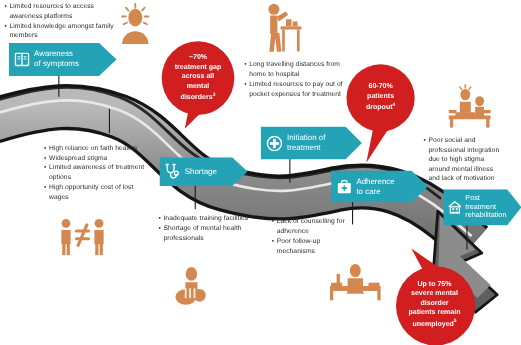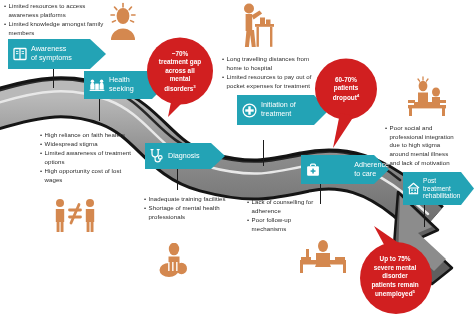--- a/index.html
+++ b/index.html
@@ -147,70 +147,53 @@
         <line x1="3" y1="5.6" x2="5.4" y2="5.6" stroke="#fff" stroke-width="0.9"></line>
         <line x1="3" y1="7.6" x2="5.4" y2="7.6" stroke="#fff" stroke-width="0.9"></line>
         <line x1="8.6" y1="5.6" x2="11" y2="5.6" stroke="#fff" stroke-width="0.9"></line>
         <line x1="8.6" y1="7.6" x2="11" y2="7.6" stroke="#fff" stroke-width="0.9"></line>
       </svg>
     </span>
     <span class="lbl" style="margin-left:4px;">Awareness
 of symptoms</span>
   </div>
 
-  <div class="banner" style="left:84px;top:71px;width:82px;height:28px;padding:0 0 0 5px;">
-    <svg class="bg" viewBox="0 0 82 28" preserveAspectRatio="none">
-      <path d="M0,0 H68 L82,14 L68,28 H0 Z" fill="#23a3b5"></path>
-    </svg>
-    <span class="ico" style="width:16px;height:15px;">
-      <svg width="16" height="15" viewBox="0 0 16 15">
-        <circle cx="3.4" cy="3.2" r="1.7" fill="#fff"></circle>
-        <path d="M1.3,7.2 a2.1,2.4 0 0 1 4.2,0 v4.4 h-4.2 Z" fill="#fff"></path>
-        <circle cx="12.6" cy="3.2" r="1.7" fill="#fff"></circle>
-        <path d="M10.5,7.2 a2.1,2.4 0 0 1 4.2,0 v4.4 h-4.2 Z" fill="#fff"></path>
-        <rect x="6.2" y="5.6" width="3.6" height="6.2" fill="#fff"></rect>
-        <line x1="0.6" y1="12.4" x2="15.4" y2="12.4" stroke="#fff" stroke-width="1.1"></line>
-      </svg>
-    </span>
-    <span class="lbl" style="margin-left:4px;">Health
-seeking</span>
-  </div>
 
   <div class="banner" style="left:145px;top:143px;width:80px;height:26px;padding:0 0 0 5px;">
     <svg class="bg" viewBox="0 0 80 26" preserveAspectRatio="none">
       <path d="M0,0 H66 L80,13 L66,26 H0 Z" fill="#23a3b5"></path>
     </svg>
     <span class="ico" style="width:13px;height:16px;">
       <svg width="13" height="16" viewBox="0 0 13 16">
         <path d="M2,1.6 v4 a3.1,3.4 0 0 0 6.2,0 v-4" fill="none" stroke="#fff" stroke-width="1.25" stroke-linecap="round"></path>
         <line x1="1" y1="1.6" x2="3" y2="1.6" stroke="#fff" stroke-width="1.25" stroke-linecap="round"></line>
         <line x1="7.2" y1="1.6" x2="9.2" y2="1.6" stroke="#fff" stroke-width="1.25" stroke-linecap="round"></line>
         <path d="M5.1,9 v2.2 a2.6,2.6 0 0 0 5.2,0 v-0.6" fill="none" stroke="#fff" stroke-width="1.2" stroke-linecap="round"></path>
         <circle cx="10.3" cy="9.4" r="1.8" fill="none" stroke="#fff" stroke-width="1.2"></circle>
       </svg>
     </span>
-    <span class="lbl" style="margin-left:5px;">Diagnosis</span>
-  </div>
-
-  <div class="banner" style="left:237px;top:95px;width:92px;height:30px;padding:0 0 0 5px;">
+    <span class="lbl" style="margin-left:5px;">Shortage</span>
+  </div>
+
+  <div class="banner" style="left:237px;top:115px;width:92px;height:30px;padding:0 0 0 5px;">
     <svg class="bg" viewBox="0 0 92 30" preserveAspectRatio="none">
       <path d="M0,0 H77 L92,15 L77,30 H0 Z" fill="#23a3b5"></path>
     </svg>
     <span class="ico" style="width:15px;height:15px;">
       <svg width="15" height="15" viewBox="0 0 15 15">
         <circle cx="7.5" cy="7.5" r="6.4" fill="none" stroke="#fff" stroke-width="1.3"></circle>
         <rect x="6.3" y="3.3" width="2.4" height="8.4" fill="#fff"></rect>
         <rect x="3.3" y="6.3" width="8.4" height="2.4" fill="#fff"></rect>
       </svg>
     </span>
     <span class="lbl" style="margin-left:4px;">Initiation of
 treatment</span>
   </div>
 
-  <div class="banner" style="left:301px;top:155px;width:88px;height:29px;padding:0 0 0 5px;justify-content:space-between;">
+  <div class="banner" style="left:301px;top:155px;width:88px;height:29px;padding:0 0 0 5px;">
     <svg class="bg" viewBox="0 0 88 29" preserveAspectRatio="none">
       <path d="M0,0 H73 L88,14.5 L73,29 H0 Z" fill="#23a3b5"></path>
     </svg>
     <span class="ico" style="width:14px;height:14px;">
       <svg width="14" height="14" viewBox="0 0 14 14">
         <path d="M4.6,3.2 v-1 a1,1 0 0 1 1,-1 h2.8 a1,1 0 0 1 1,1 v1" fill="none" stroke="#fff" stroke-width="1.2"></path>
         <rect x="1.1" y="3.3" width="11.8" height="9.4" rx="1" fill="#fff"></rect>
         <rect x="6.3" y="5.6" width="1.5" height="4.9" fill="#23a3b5"></rect>
         <rect x="4.6" y="7.3" width="4.9" height="1.5" fill="#23a3b5"></rect>
       </svg>

